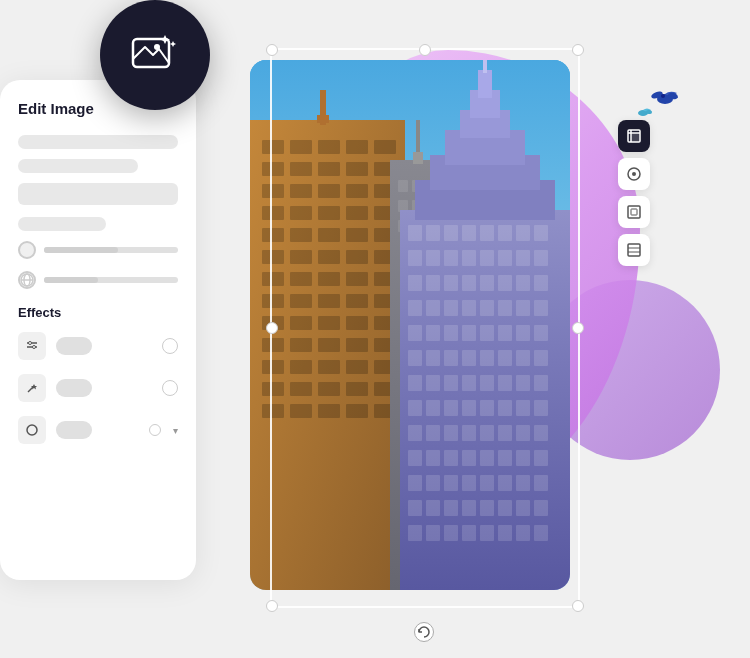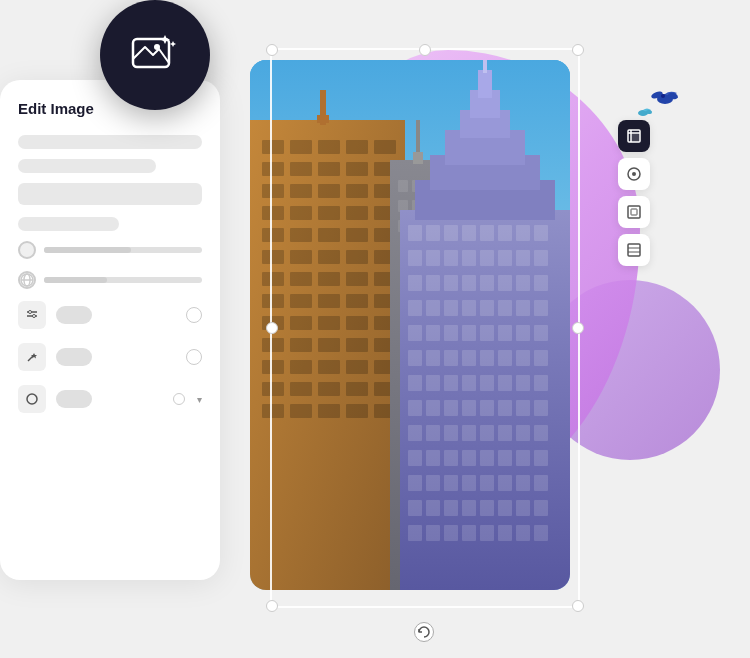--- a/index.html
+++ b/index.html
@@ -10,21 +10,21 @@
       font-family: -apple-system, BlinkMacSystemFont, 'Segoe UI', sans-serif;
       overflow: hidden;
       position: relative;
     }
 
     
     .panel {
       position: absolute;
       left: 0;
       top: 80px;
-      width: 220px;
+      width: 196px;
       height: 500px;
       background: #ffffff;
       border-radius: 20px;
       padding: 20px 18px;
       box-shadow: 0 4px 30px rgba(0,0,0,0.08);
       z-index: 10;
     }
     .panel-title {
       font-size: 15px;
       font-weight: 600;
@@ -304,20 +304,21 @@
         <circle cx="7" cy="7" r="6" stroke="#ccc" stroke-width="1.5" fill="none"></circle>
         <ellipse cx="7" cy="7" rx="3" ry="6" stroke="#ccc" stroke-width="1.5" fill="none"></ellipse>
         <line x1="1" y1="7" x2="13" y2="7" stroke="#ccc" stroke-width="1.5"></line>
       </svg>
     </div>
     <div class="slider-track">
       <div class="slider-fill" style="width:40%;"></div>
     </div>
   </div>
 
+  <div class="effects-label">Effects</div>
 
   <div class="effect-row">
     <div class="effect-icon-box">
       <svg width="14" height="14" viewBox="0 0 14 14">
         <line x1="2" y1="4" x2="12" y2="4" stroke="#555" stroke-width="1.5"></line>
         <line x1="2" y1="8" x2="12" y2="8" stroke="#555" stroke-width="1.5"></line>
         <circle cx="5" cy="4" r="1.5" fill="white" stroke="#555" stroke-width="1"></circle>
         <circle cx="9" cy="8" r="1.5" fill="white" stroke="#555" stroke-width="1"></circle>
       </svg>
     </div>

